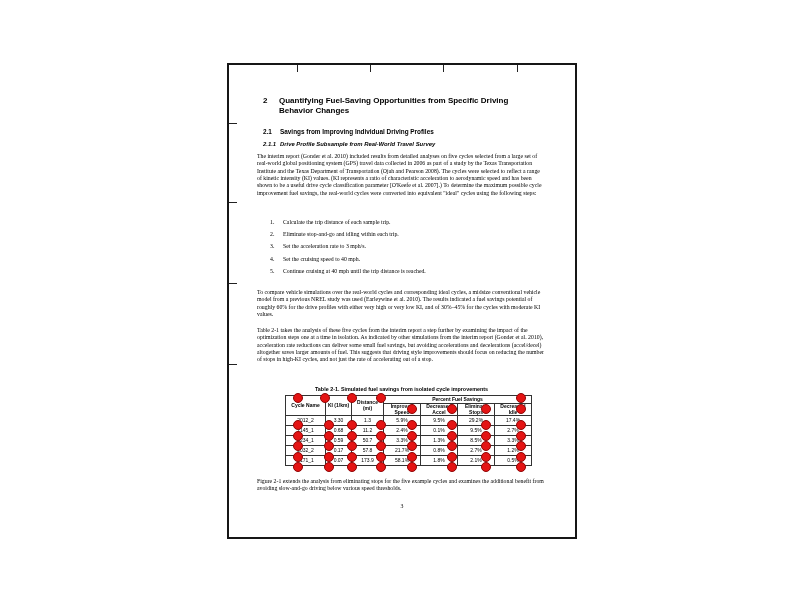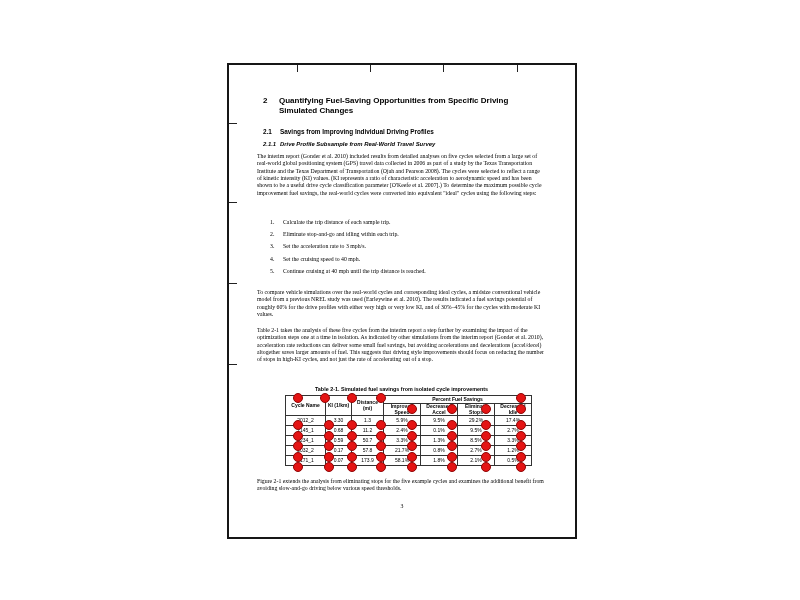--- a/index.html
+++ b/index.html
@@ -64,21 +64,21 @@
   <div class="tick-top" style="left:141px"></div>
   <div class="tick-top" style="left:214px"></div>
   <div class="tick-top" style="left:288px"></div>
   <div class="tick-left" style="top:58px"></div>
   <div class="tick-left" style="top:137px"></div>
   <div class="tick-left" style="top:218px"></div>
   <div class="tick-left" style="top:299px"></div>
 
   <div class="abs h1">
     <span class="num">2</span>
-    <span class="txt">Quantifying Fuel-Saving Opportunities from Specific Driving Simulated Changes</span>
+    <span class="txt">Quantifying Fuel-Saving Opportunities from Specific Driving Behavior Changes</span>
   </div>
 
   <div class="abs h2">
     <span class="num">2.1</span>
     <span class="txt">Savings from Improving Individual Driving Profiles</span>
   </div>
 
   <div class="abs h3">
     <span class="num">2.1.1</span>
     <span class="txt">Drive Profile Subsample from Real-World Travel Survey</span>

